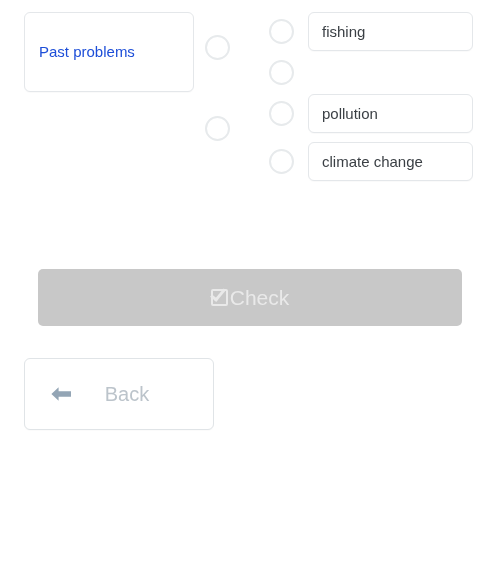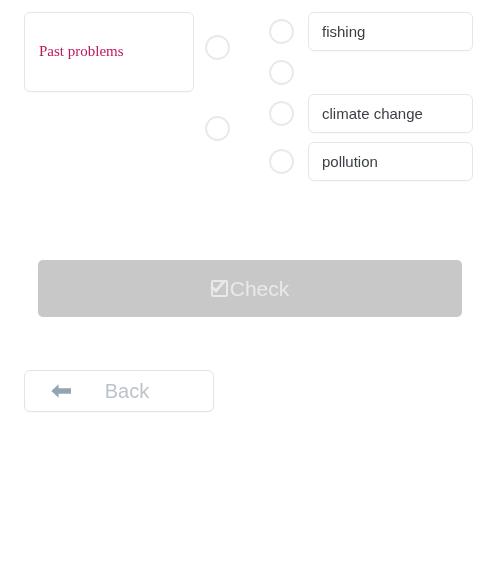--- a/index.html
+++ b/index.html
@@ -31,28 +31,27 @@
     left: 24px;
     top: 12px;
     width: 170px;
   }
   .prompt-card {
     box-sizing: border-box;
     width: 170px;
     border: 1px solid #e4e7ea;
     border-radius: 6px;
     background: #fff;
-    color: #be185d;
+    color: #1d4ed8;
     font-size: 15px;
     line-height: 1.45;
     padding: 28px 14px;
     display: flex;
     align-items: center;
     box-shadow: 0 1px 1px rgba(0,0,0,0.025);
-    font-family: Liberation Serif, serif;
   }
   .prompt-card.tall {
     min-height: 92px;
   }
   .prompt-card.short {
     min-height: 68px;
   }
   .prompt-gap {
     height: 12px;
   }
@@ -111,21 +110,21 @@
     min-height: 38px;
     display: flex;
     align-items: center;
     box-shadow: 0 1px 1px rgba(0,0,0,0.025);
   }
 
   
   .check-button {
     position: absolute;
     left: 38px;
-    top: 260px;
+    top: 269px;
     width: 424px;
     height: 57px;
     border: none;
     border-radius: 5px;
     background: #c8c8c8;
     color: #e9e9e9;
     font-family: "Liberation Sans", sans-serif;
     font-size: 21px;
     display: flex;
     align-items: center;
@@ -159,23 +158,23 @@
     border-right: 3px solid #e9e9e9;
     border-bottom: 3px solid #e9e9e9;
     transform: rotate(40deg);
     box-sizing: border-box;
   }
 
   
   .back-button {
     position: absolute;
     left: 24px;
-    top: 370px;
+    top: 358px;
     width: 190px;
-    height: 42px;
+    height: 72px;
     box-sizing: border-box;
     border: 1px solid #e0e4e7;
     border-radius: 6px;
     background: #fff;
     display: flex;
     align-items: center;
     padding: 0 24px;
     cursor: default;
     box-shadow: 0 1px 1px rgba(0,0,0,0.02);
   }
@@ -224,28 +223,28 @@
       </div>
     </div>
 
     <div class="answer-row">
       <div class="radio"></div>
     </div>
 
     <div class="answer-row">
       <div class="radio"></div>
       <div class="answer-box">
+        <span>pollution</span>
+      </div>
+    </div>
+
+    <div class="answer-row">
+      <div class="radio"></div>
+      <div class="answer-box">
         <span>climate change</span>
-      </div>
-    </div>
-
-    <div class="answer-row">
-      <div class="radio"></div>
-      <div class="answer-box">
-        <span>pollution</span>
       </div>
     </div>
 
   </div>
 </div>
 
 <button class="check-button">
   <span class="check-icon">
     <span class="box"></span>
     <span class="tick"></span>

